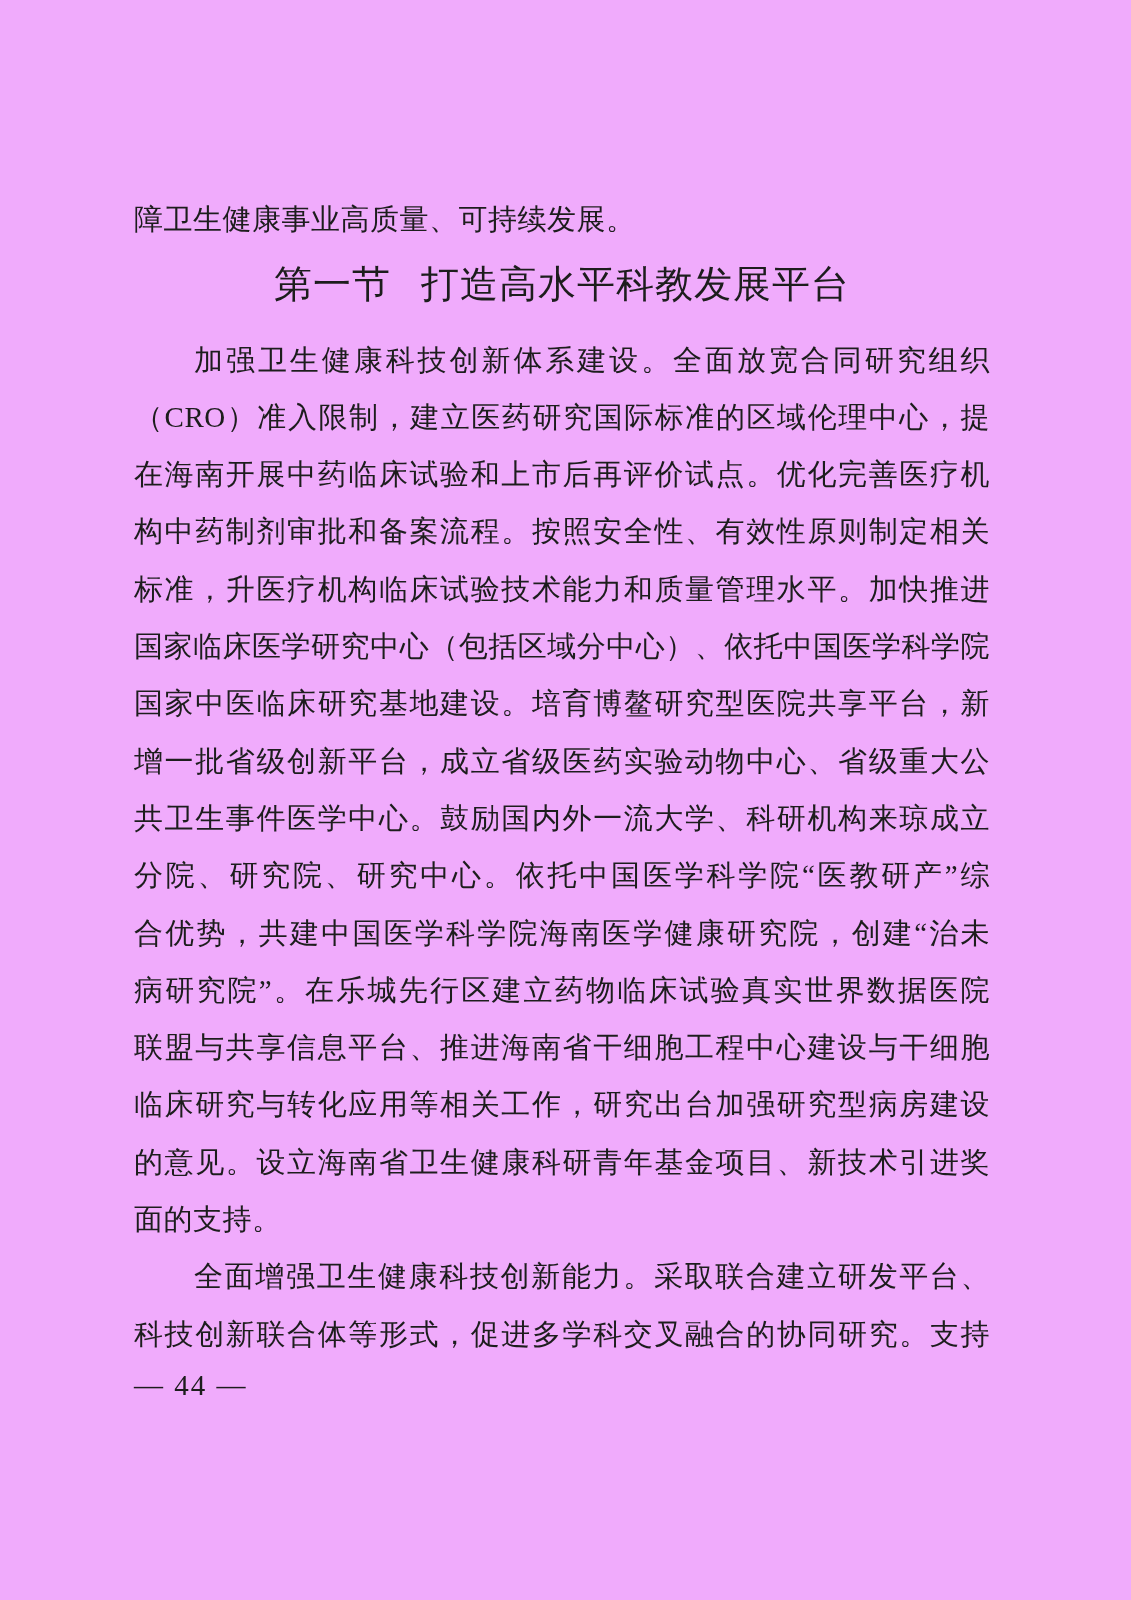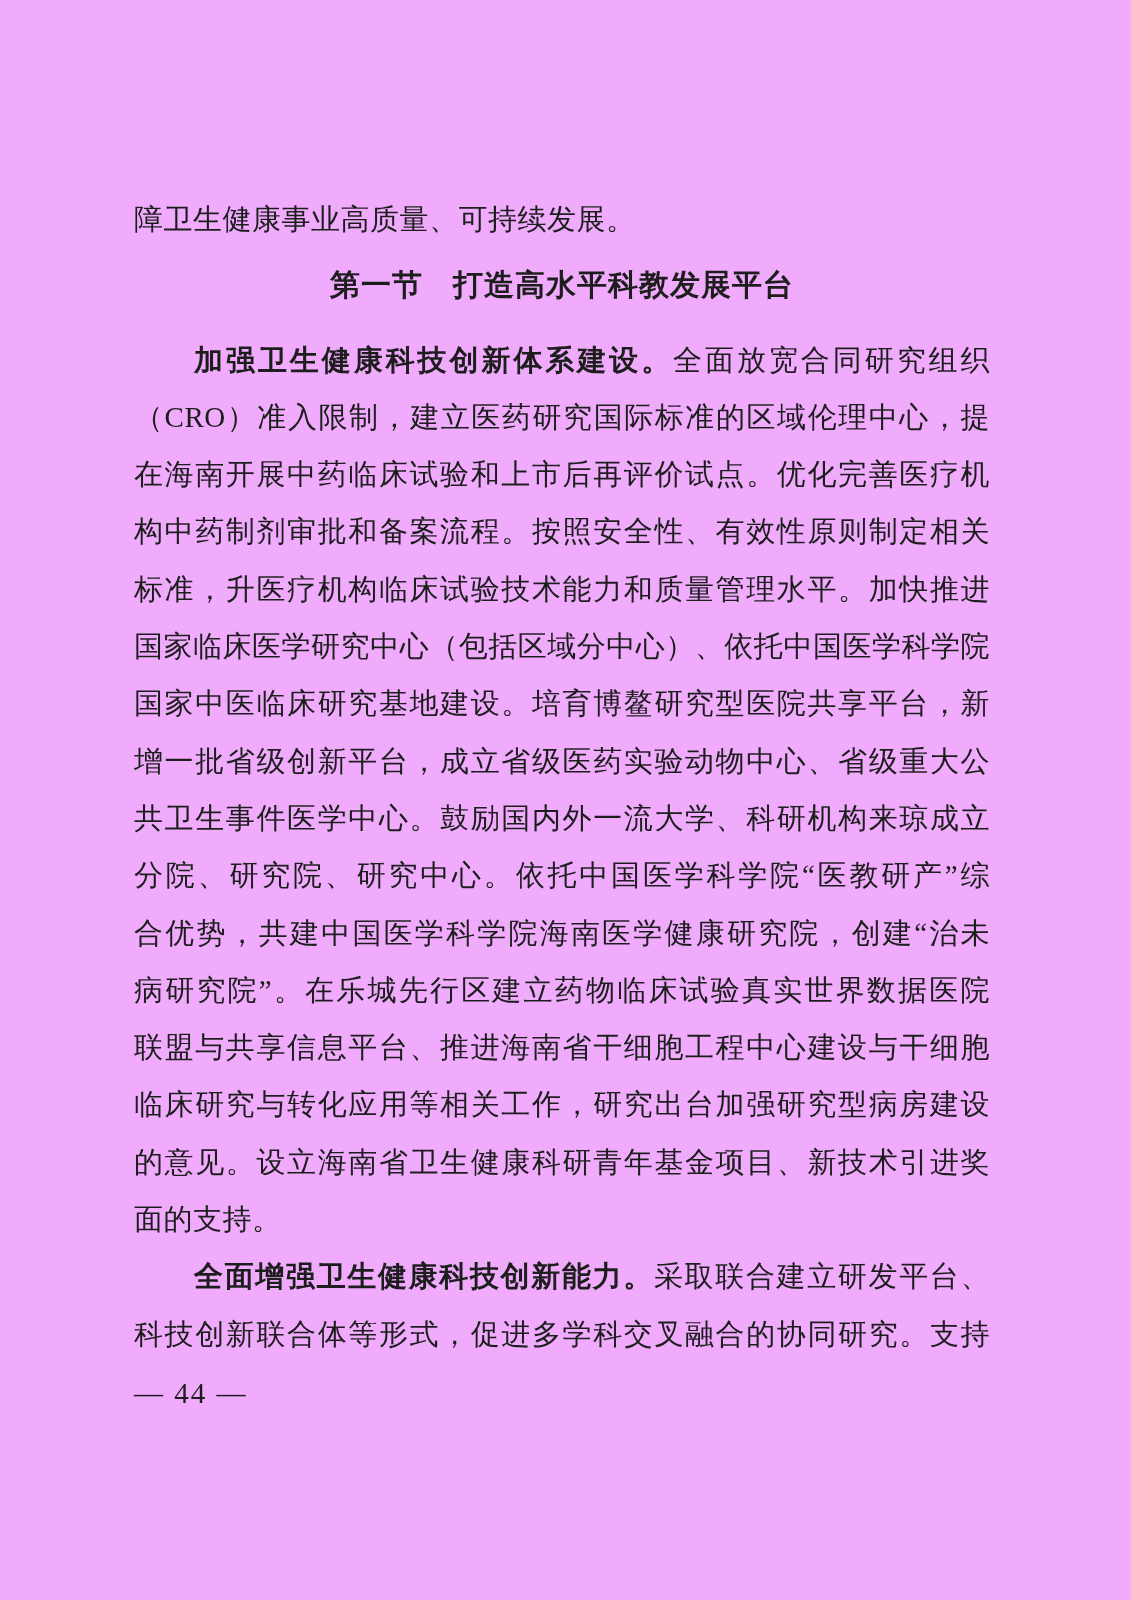--- a/index.html
+++ b/index.html
@@ -28,33 +28,32 @@
     letter-spacing: 0.5px;
     white-space: normal;
     overflow: hidden;
   }
   .full {
     text-align: justify;
     text-align-last: justify;
   }
   .left { text-align: left; }
   .indent { text-indent: 60px; }
-  .lead { font-weight: 700; }
+  .lead { font-weight: 400; }
   .heading {
     margin: 8px 0 18px 0;
-    font-size: 30px;
+    font-size: 38px;
     line-height: 57.3px;
     height: 57.3px;
-    font-weight: 700;
+    font-weight: 400;
     text-align: center;
     letter-spacing: 1px;
   }
   .heading-gap { display: inline-block; width: 30px; }
   .page-footer {
-    margin-top: 8px;
     font-size: 29px;
     line-height: 44px;
     text-align: left;
     letter-spacing: 2px;
   }
 </style>
 </head>
 <body>
 
 <div class="doc-page">

